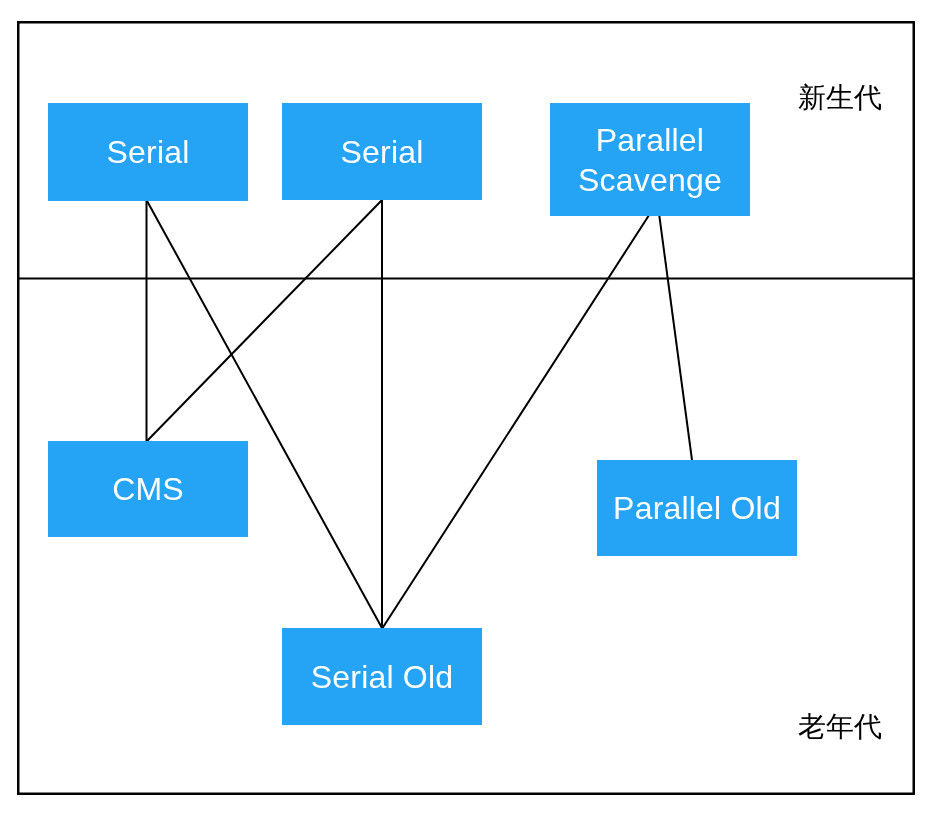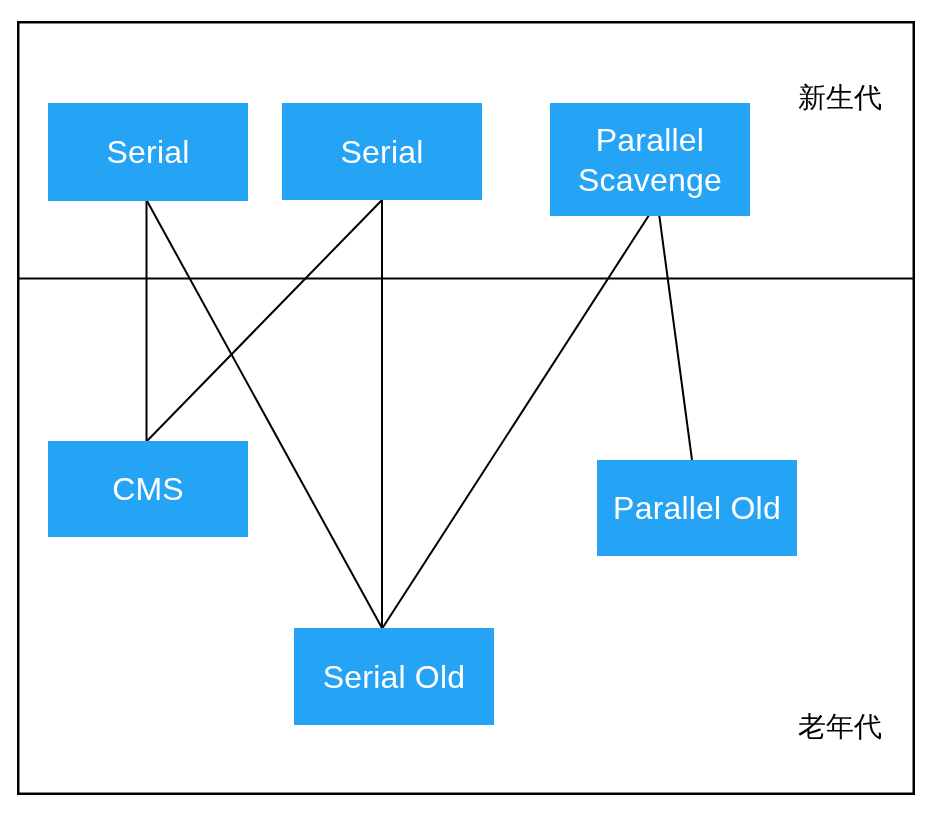--- a/index.html
+++ b/index.html
@@ -38,21 +38,21 @@
     font-weight: 500;
     line-height: 40px;
     letter-spacing: 0.2px;
   }
   .node-serial            { left: 48px;  top: 103px; width: 200px; height: 98px; }
   .node-parnew            { left: 282px; top: 103px; width: 200px; height: 97px; }
   .node-parallel-scavenge { left: 550px; top: 103px; width: 200px; height: 113px; }
   .node-g1                { left: 765px; top: 230px; width: 102px; height: 97px; }
   .node-cms               { left: 48px;  top: 441px; width: 200px; height: 96px; }
   .node-parallel-old      { left: 597px; top: 460px; width: 200px; height: 96px; }
-  .node-serial-old        { left: 282px; top: 628px; width: 200px; height: 97px; margin-left: 12px; }
+  .node-serial-old        { left: 282px; top: 628px; width: 200px; height: 97px; }
   .region-label {
     position: absolute;
     font-size: 28px;
     color: var(--region-text);
     white-space: nowrap;
     line-height: 30px;
   }
   .region-young { left: 798px; top: 52px; margin-top: 31px; }
   .region-old   { left: 798px; top: 712px; text-align: right; }
 </style>

